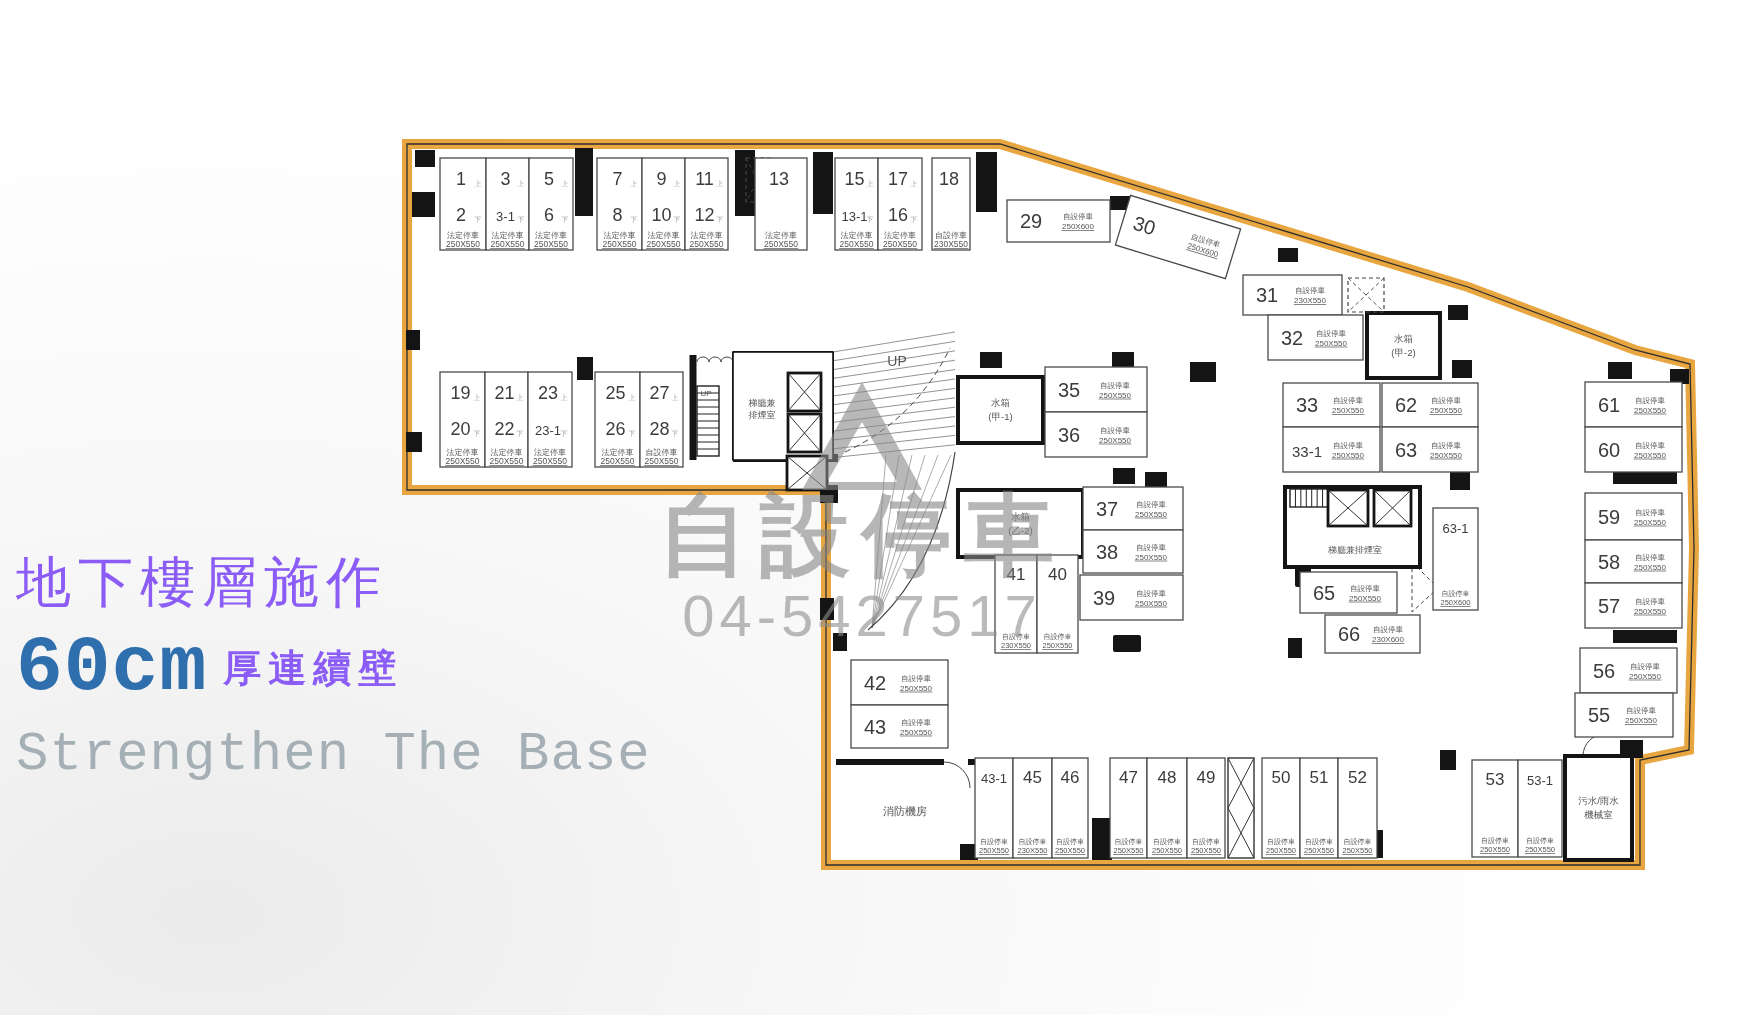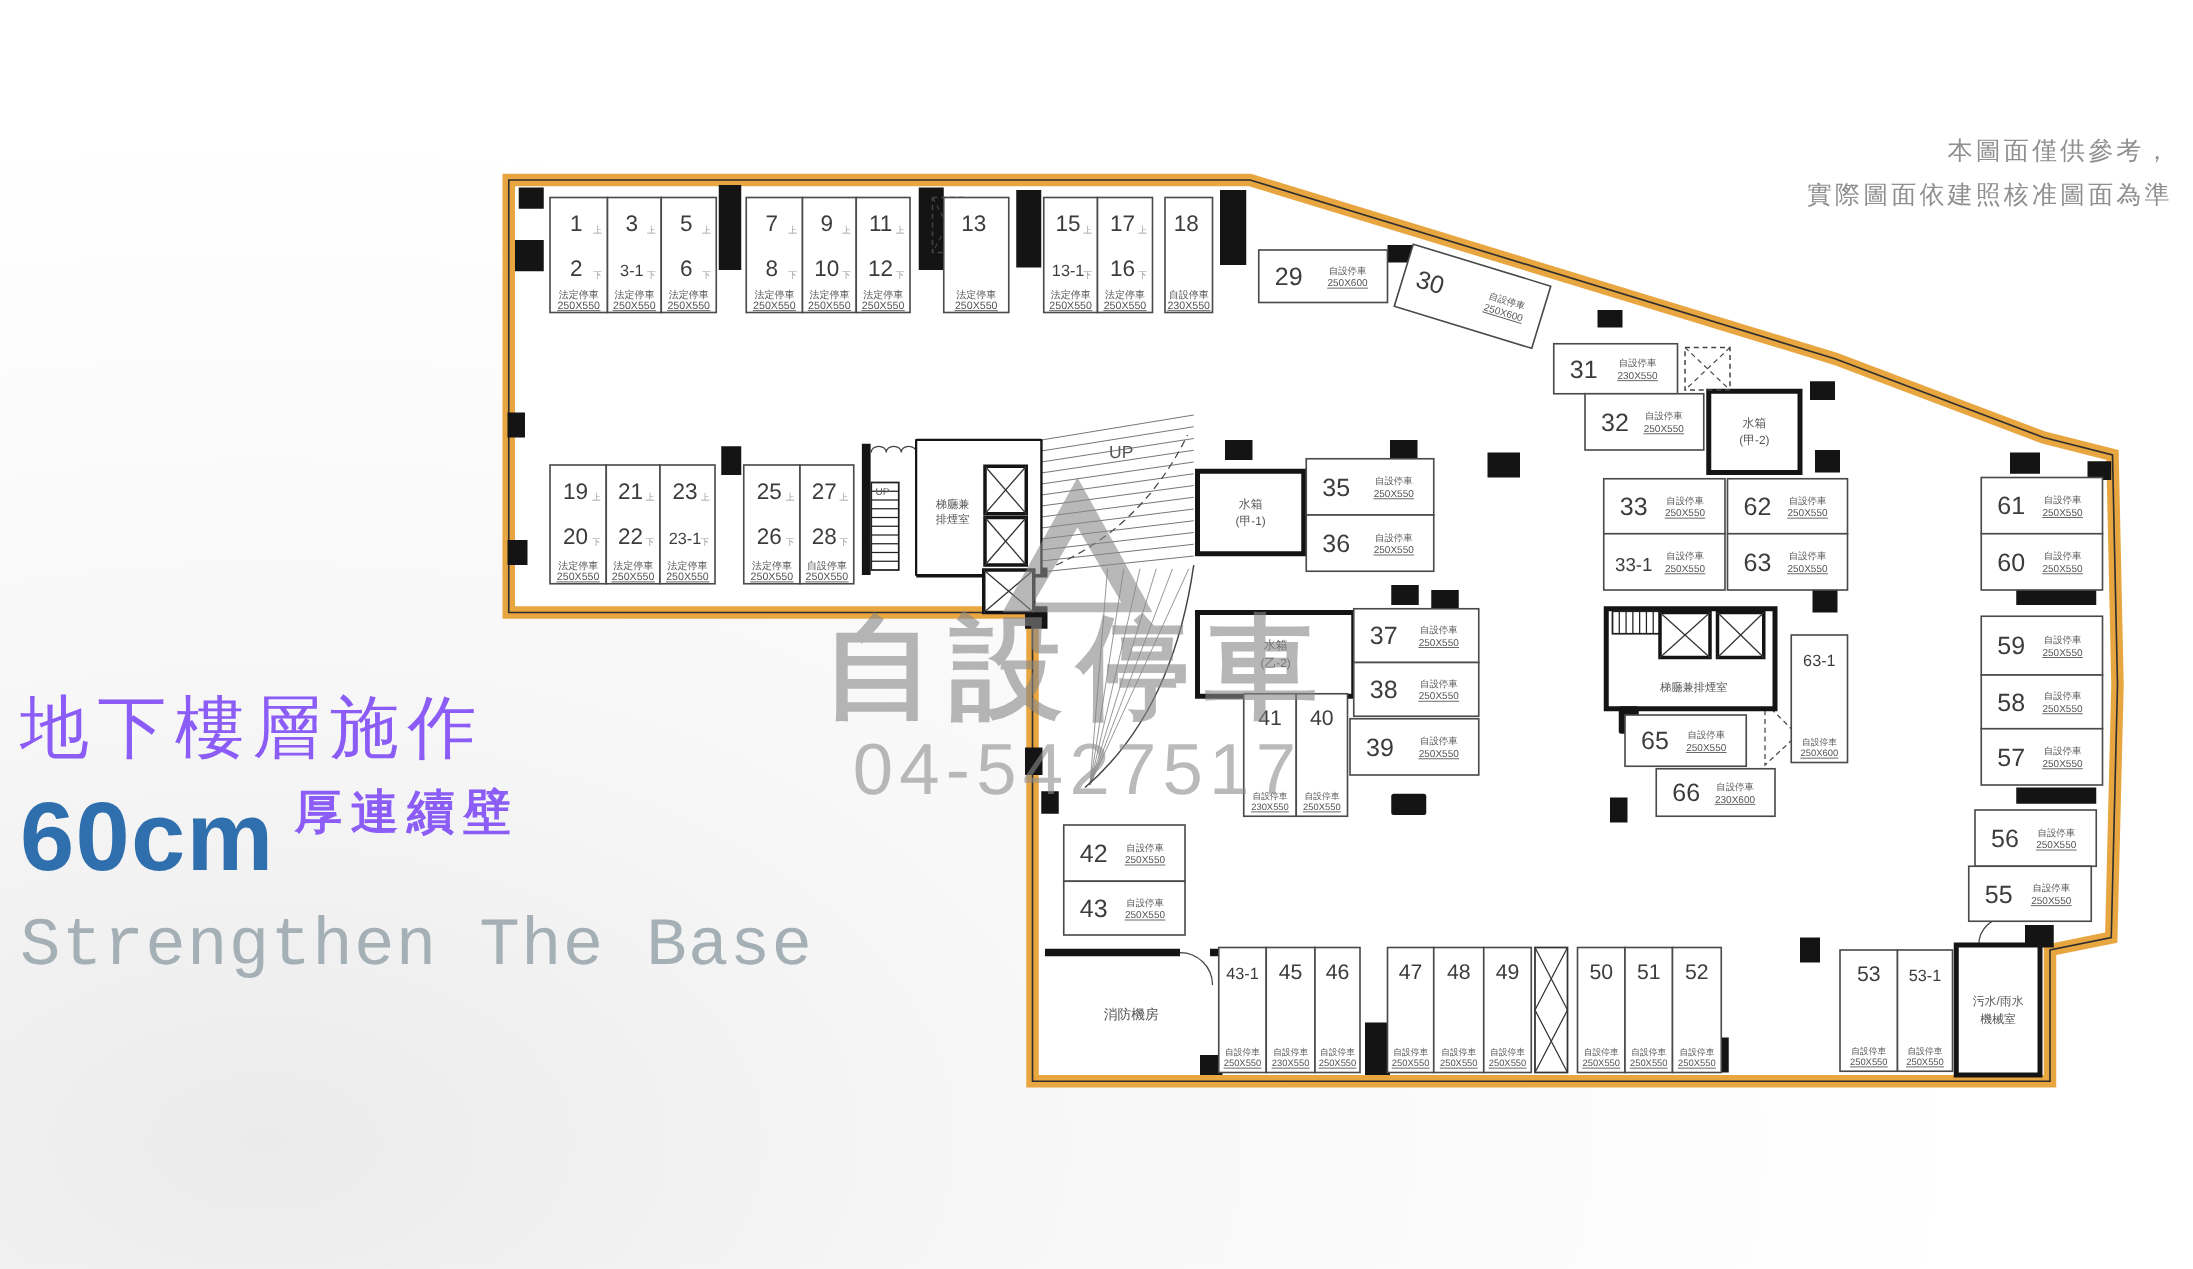--- a/index.html
+++ b/index.html
@@ -4,21 +4,21 @@
 <style>
   html,body{margin:0;padding:0;width:1754px;height:1015px;overflow:hidden;
     font-family:"Liberation Sans","DejaVu Sans",sans-serif;
     background:radial-gradient(ellipse at 12% 90%, #ebebeb 0%, #f7f7f7 28%, #ffffff 62%);}
   #stage{position:relative;width:1754px;height:1015px;}
   #plan{position:absolute;left:0;top:0;}
   .notice{position:absolute;right:16px;top:104px;text-align:right;color:#8f8f8f;
     font-size:20px;letter-spacing:2.5px;line-height:1.75;}
   .headline{position:absolute;left:16px;top:546px;}
   .h-line1{font-size:55px;font-weight:normal;letter-spacing:7px;color:#8b5cf6;}
-  .h-line2{margin-top:4px;display:flex;align-items:flex-start;}
+  .h-line2{margin-top:4px;display:flex;align-items:center;font-family:Liberation Mono, monospace;}
   .h-big{font-size:78px;font-weight:bold;color:#2f6fae;letter-spacing:1px;}
   .h-rest{font-size:38px;font-weight:bold;color:#8b5cf6;letter-spacing:7px;margin-left:16px;}
   .h-en{margin-top:12px;font-family:Liberation Mono, monospace;
     font-size:54px;color:#a5b0b6;letter-spacing:1px;}
   .watermark{position:absolute;left:612px;top:382px;width:500px;text-align:center;
     opacity:.60;pointer-events:none;}
   .wm-logo{margin:0 auto;display:block;}
   .wm-brand{font-size:90px;font-weight:bold;letter-spacing:12px;color:#878787;line-height:1.02;}
   .wm-phone{font-size:58px;letter-spacing:5px;color:#8d8d8d;margin-top:0px;}
 </style>
@@ -601,24 +601,20 @@
         <line x1="1189.225" y1="246.5" x2="1221.775" y2="246.5" stroke="#555555" stroke-width="0.7"></line>
       </g>
       <text x="762" y="406" font-size="9" text-anchor="middle" fill="#555">梯廳兼</text>
       <text x="762" y="418" font-size="9" text-anchor="middle" fill="#555">排煙室</text>
       <text x="1355" y="553" font-size="9" text-anchor="middle" fill="#555">梯廳兼排煙室</text>
       <text x="905" y="815" font-size="11" text-anchor="middle" fill="#555">消防機房</text>
       <text x="897" y="366" font-size="14" text-anchor="middle" fill="#555">UP</text>
       <text x="706" y="396" font-size="8" text-anchor="middle" fill="#555">UP</text>
     </svg>
 
-  <div class="notice">
-    <div>本圖面僅供參考，</div>
-    <div>實際圖面依建照核准圖面為準</div>
-  </div>
 
   <div class="watermark">
     <svg class="wm-logo" width="120" height="108" viewBox="0 0 120 108">
       <path d="M60,0 L120,108 L0,108 Z M60,40 L95,100 L25,100 Z" fill="#8a8a8a" fill-rule="evenodd"></path>
     </svg>
     <div class="wm-brand">自設停車</div>
     <div class="wm-phone">04-5427517</div>
   </div>
 
   <div class="headline">

